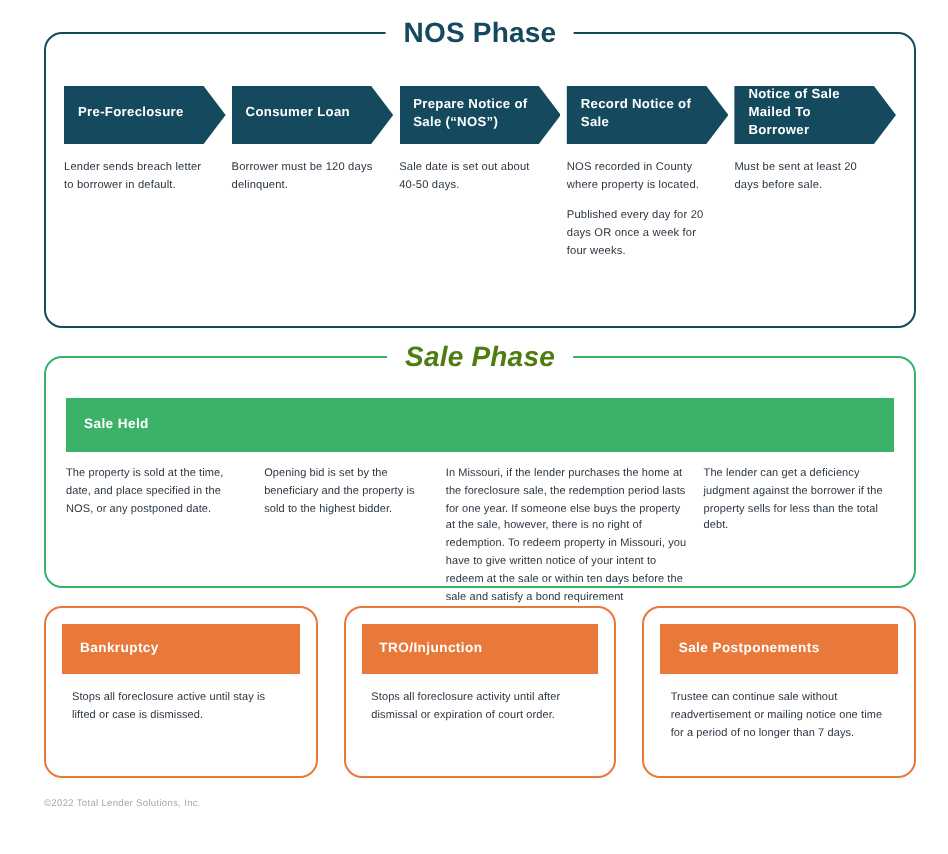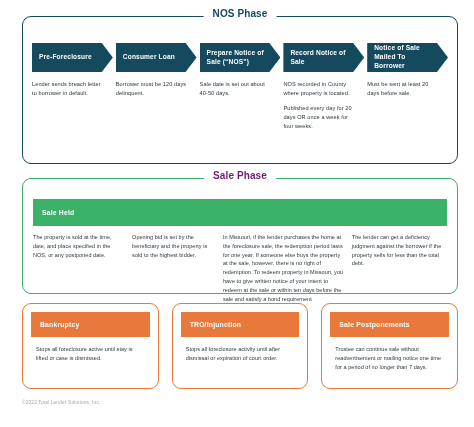--- a/index.html
+++ b/index.html
@@ -20,37 +20,37 @@
     border-radius:9px;
     box-sizing:border-box;
   }
   .panel-legend{
     position:absolute;
     top:-9px;
     left:50%;
     transform:translateX(-50%);
     background:#ffffff;
     padding:0 9px;
-    font-size:10px;
+    font-size:14px;
     font-weight:bold;
     letter-spacing:.1px;
     white-space:nowrap;
   }
 
   #nos-panel{
     left:22px; top:16px; width:436px; height:148px;
     border-color:#15495e;
   }
   #nos-panel .panel-legend{color:#15495e;}
 
   #sale-panel{
     left:22px; top:178px; width:436px; height:116px;
     border-color:#3cb269;
   }
-  #sale-panel .panel-legend{color:#701a75;}
+  #sale-panel .panel-legend{color:#4d7c0f;font-style:italic;}
 
   
   .chev-row{
     position:absolute;
     left:9px; top:26px; right:9px;
     display:flex;
     gap:3px;
   }
   .chev-col{ flex:1 1 0; min-width:0; }
 

